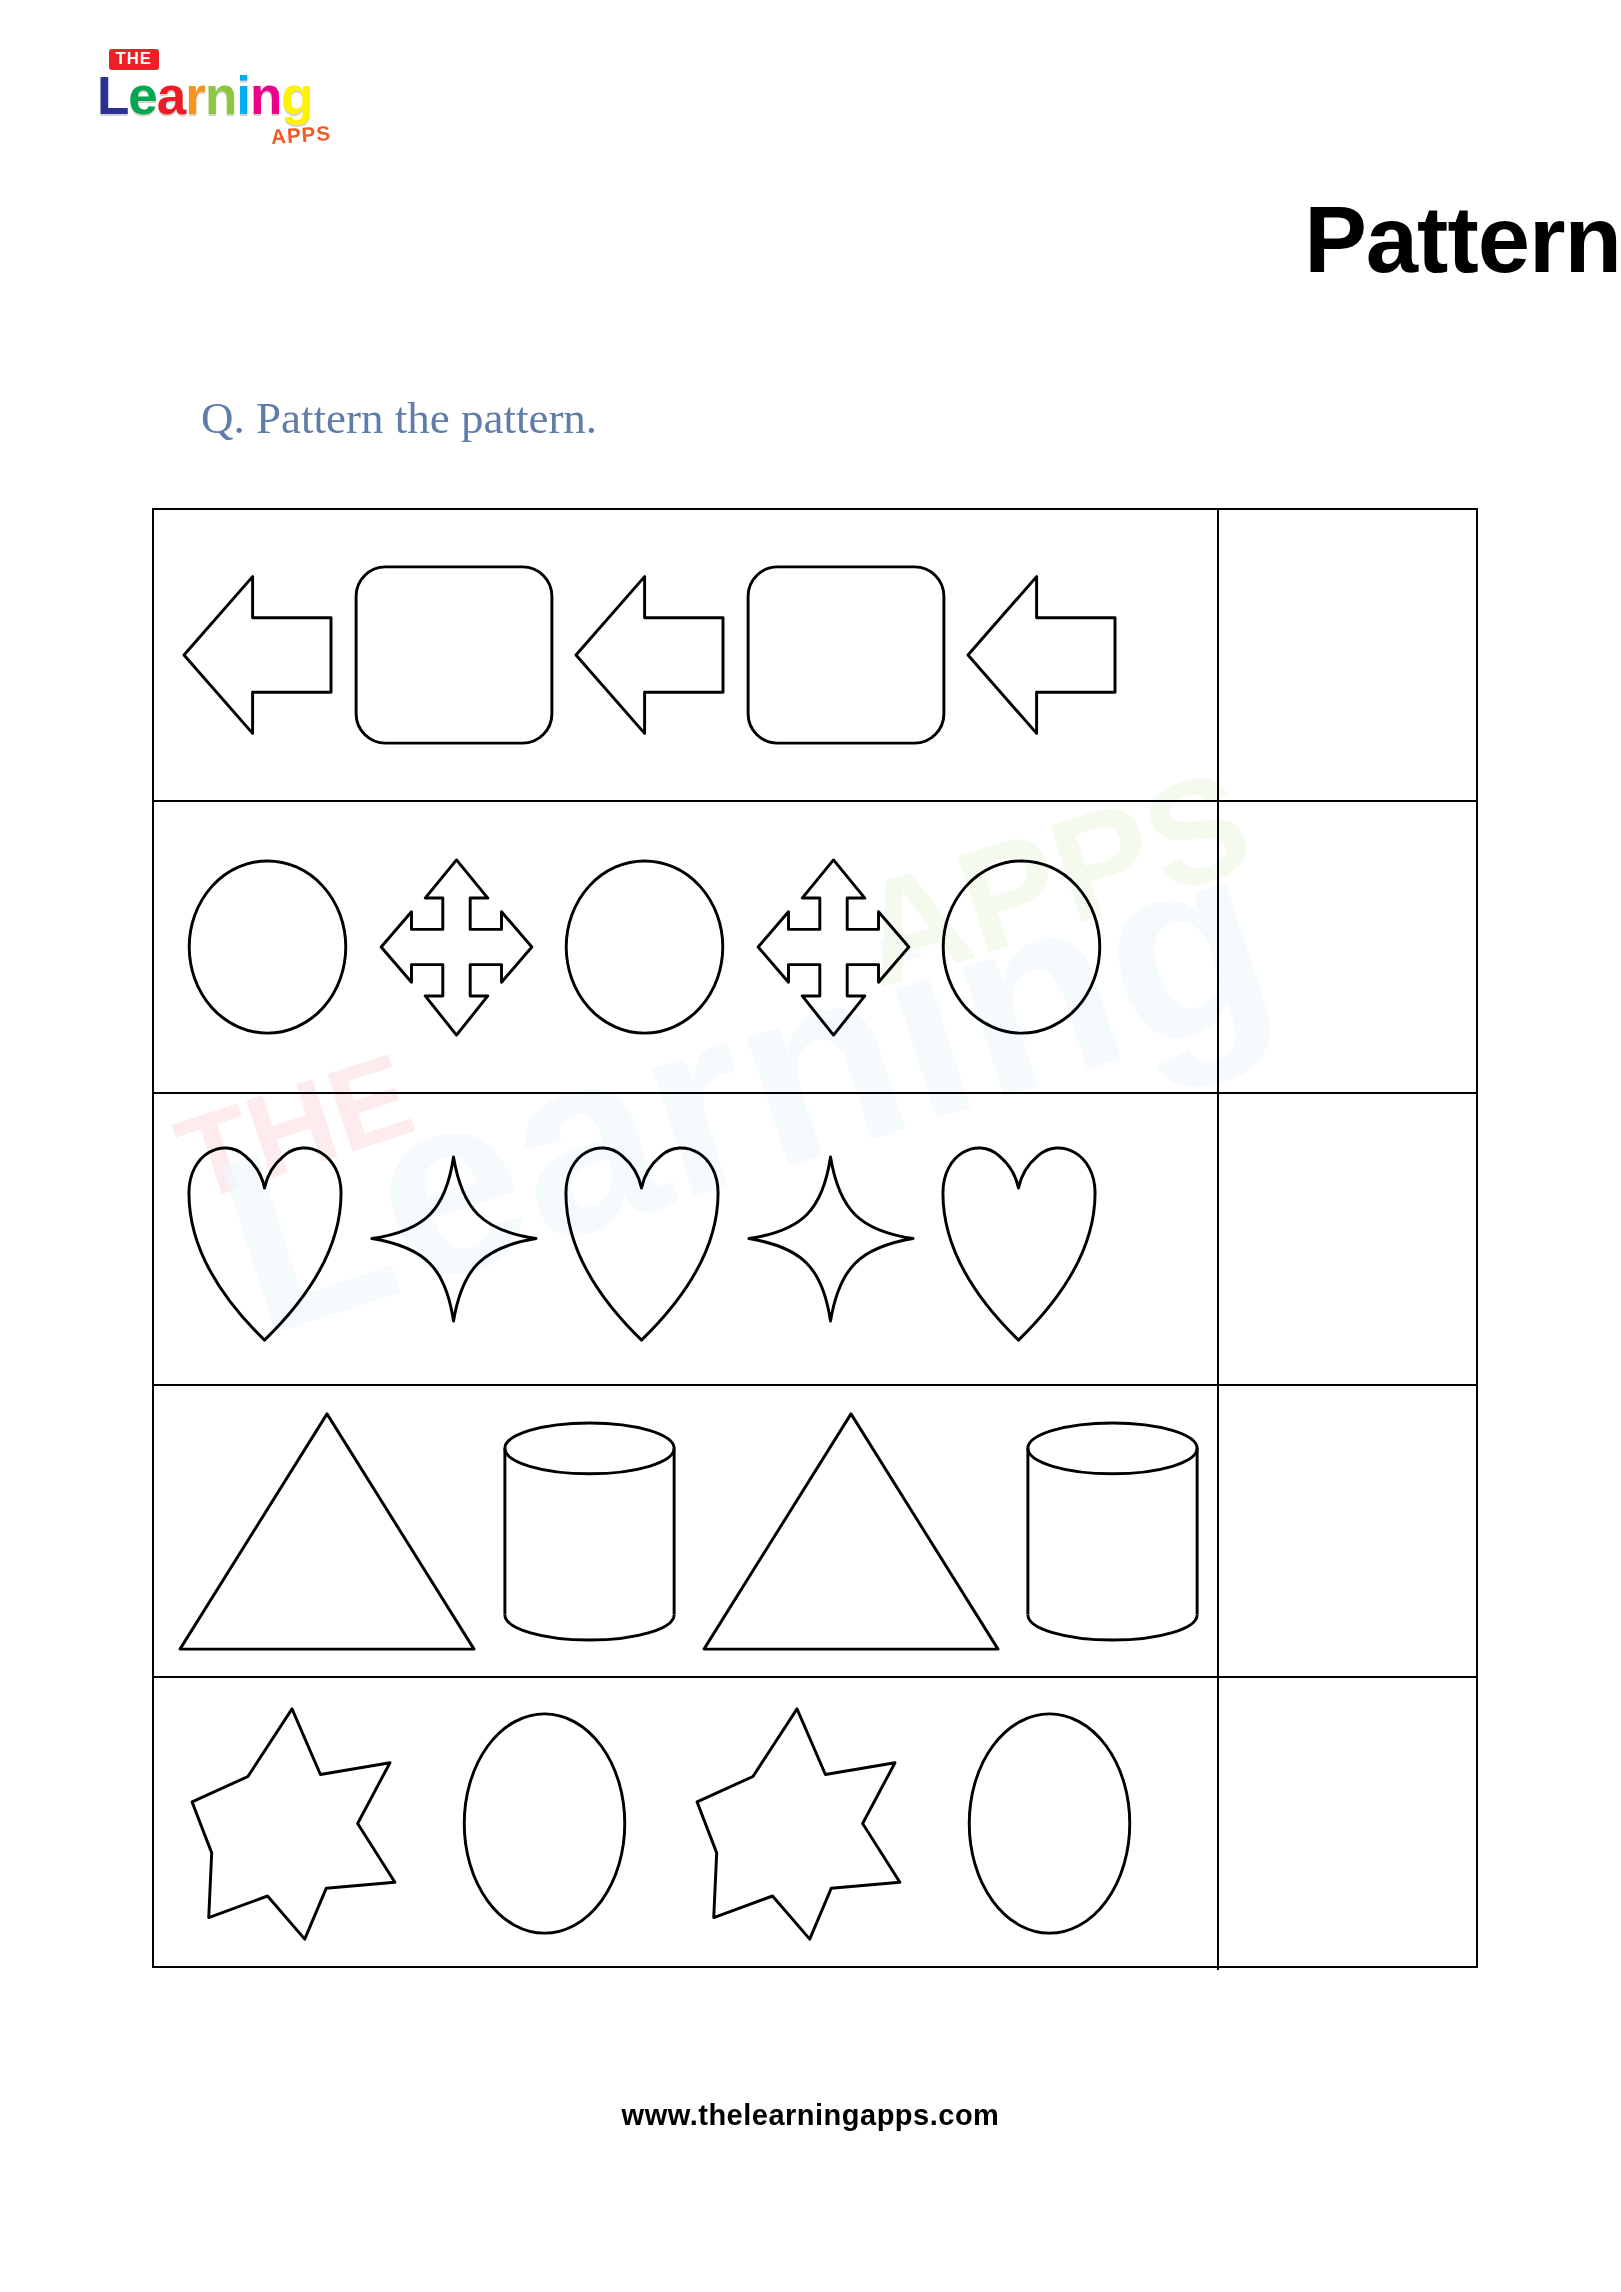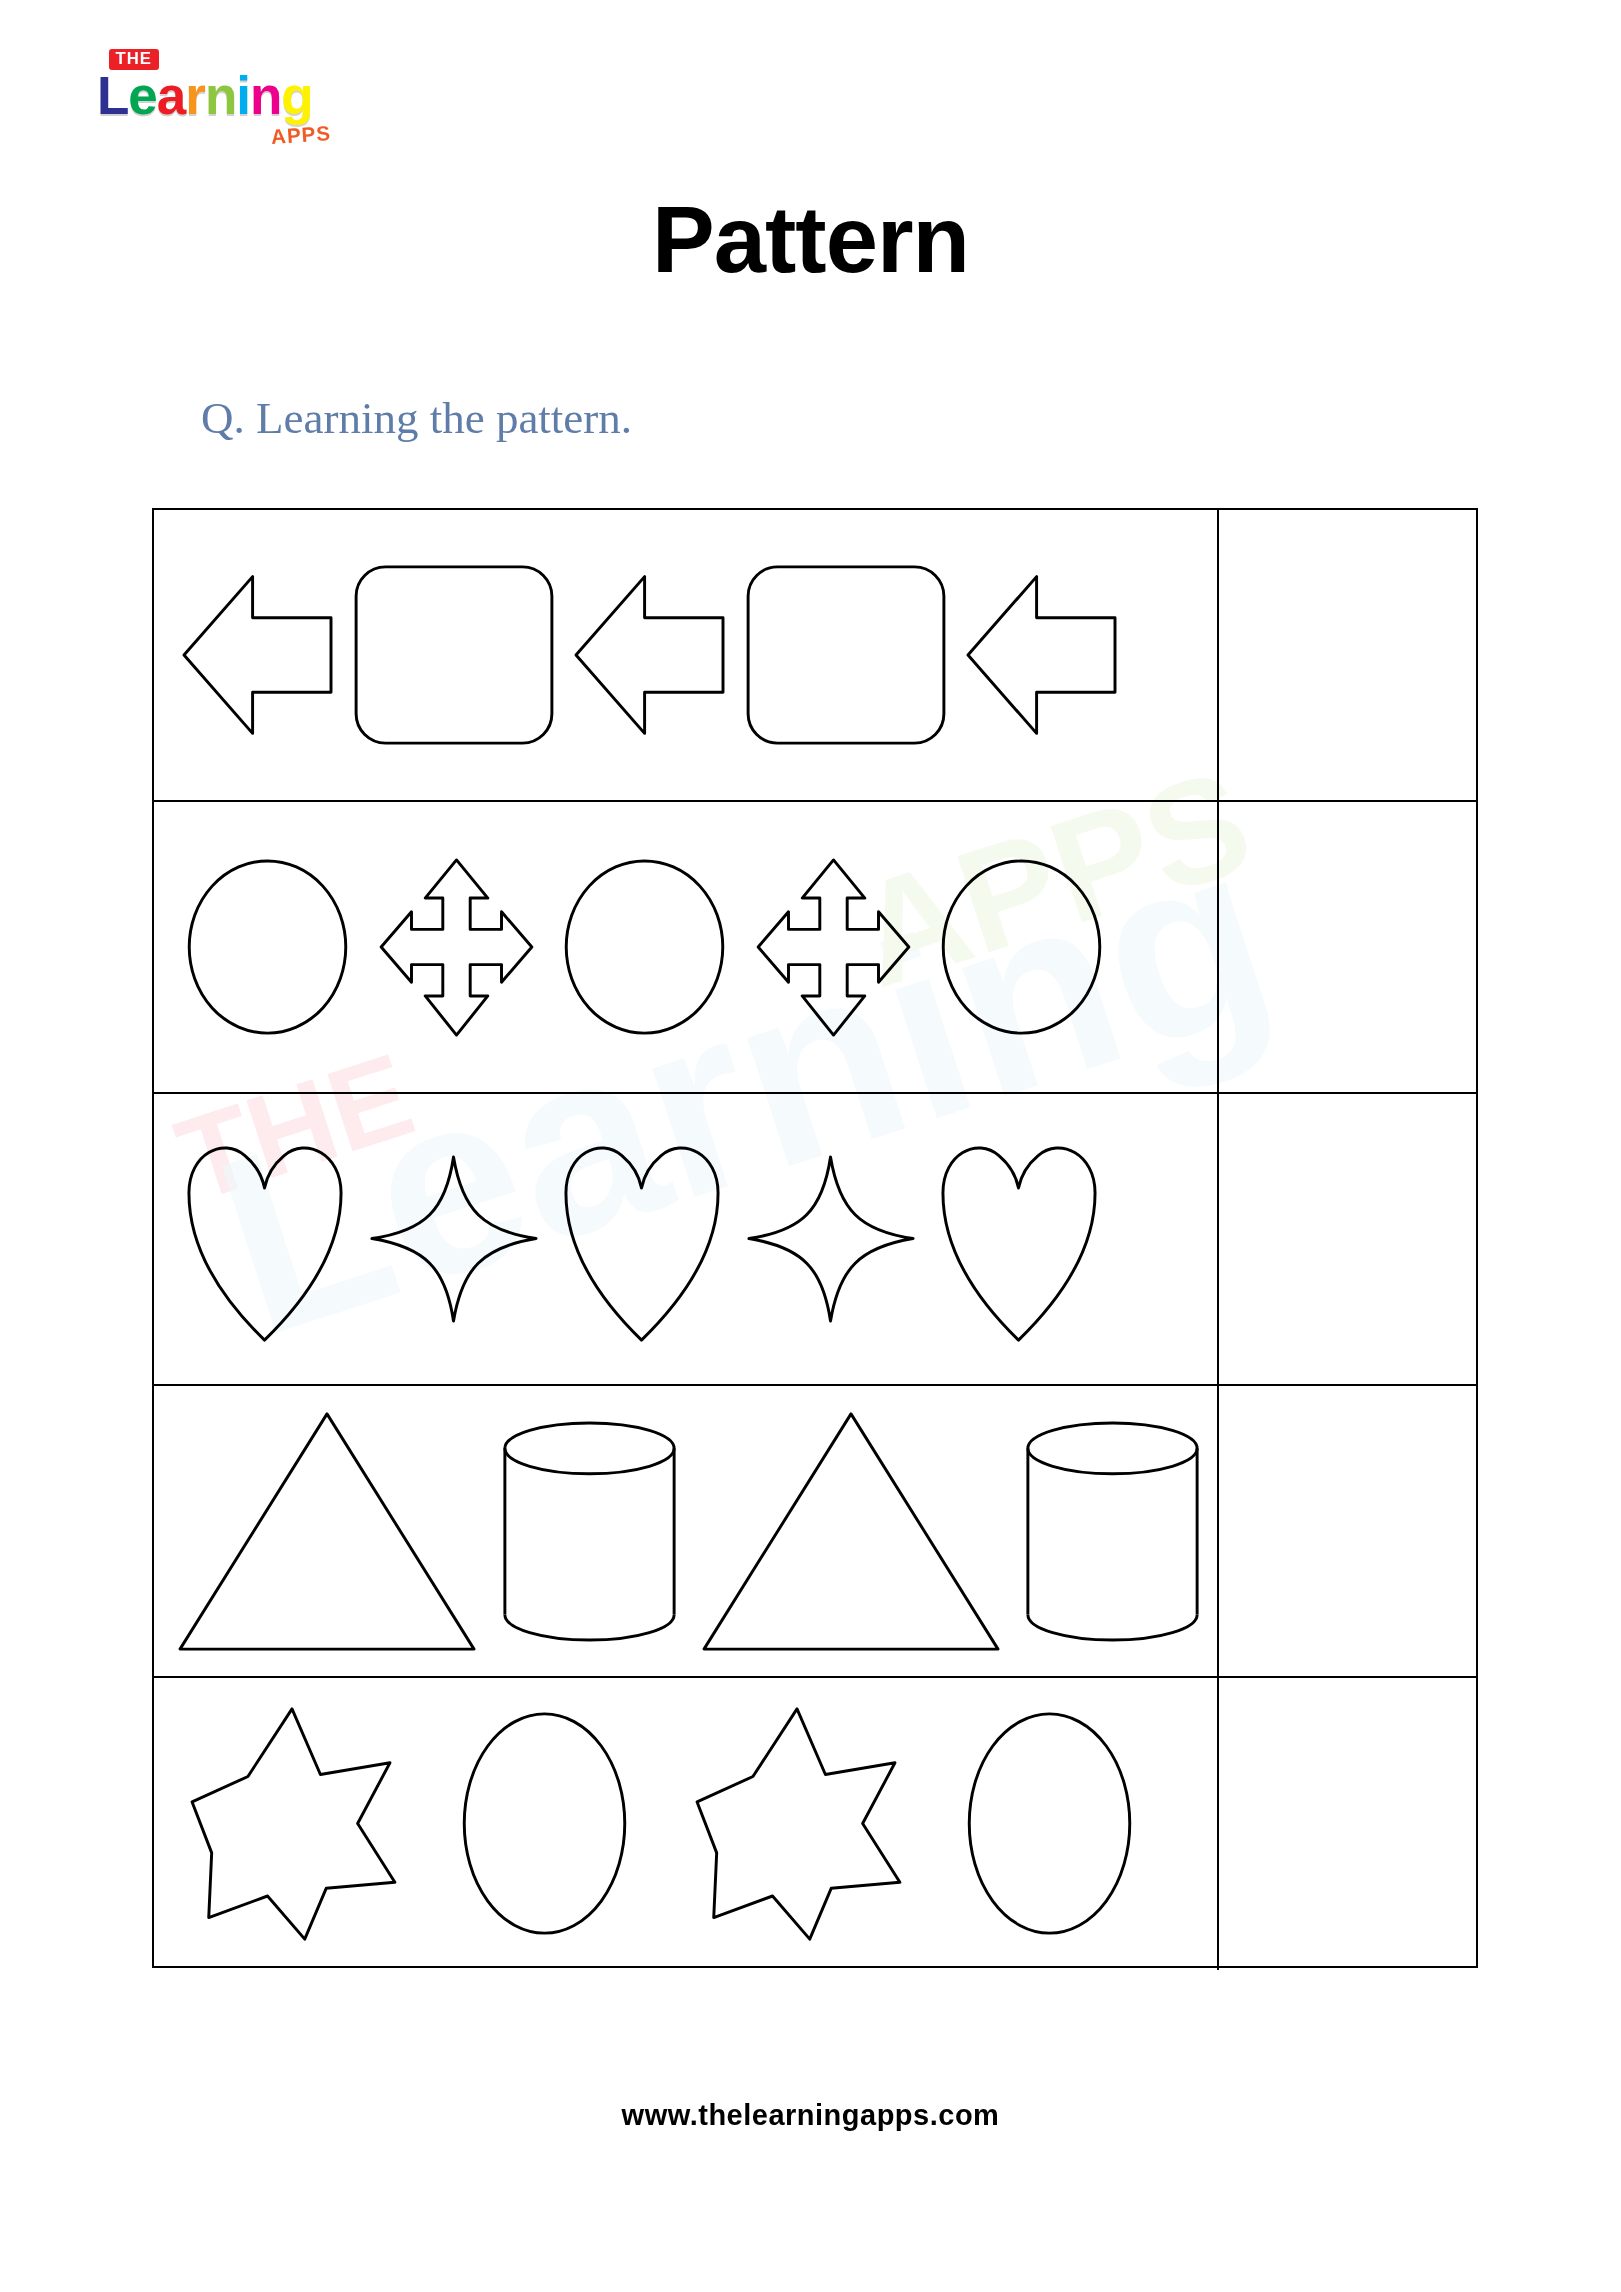--- a/index.html
+++ b/index.html
@@ -65,21 +65,21 @@
     letter-spacing: 1px;
     transform: rotate(-4deg);
   }
 
   
   .title {
     position: absolute;
     left: 0;
     top: 186px;
     width: 1621px;
-    text-align: center;
+    text-align: right;
     font-family: "Liberation Sans", sans-serif;
     font-weight: bold;
     font-size: 94px;
     letter-spacing: -1px;
     color: #000000;
   }
   .prompt {
     position: absolute;
     left: 201px;
     top: 392px;
@@ -168,21 +168,21 @@
 
 <div class="logo">
   <div class="logo-the">THE</div>
   <div class="logo-main">
     <span style="color:#2e3192">L</span><span style="color:#00a651">e</span><span style="color:#ed1c24">a</span><span style="color:#f7941e">r</span><span style="color:#8dc63f">n</span><span style="color:#00aeef">i</span><span style="color:#ec008c">n</span><span style="color:#fff200">g</span>
   </div>
   <div class="logo-apps">APPS</div>
 </div>
 
 <div class="title">Pattern</div>
-<div class="prompt">Q. Learning the pattern.</div>
+<div class="prompt">Q. Pattern the pattern.</div>
 
 <div class="watermark">
   <div class="wm-text" style="left:9.8px; top:245px; font-size:118px; color:#f9c0c8; transform:rotate(-18deg);">THE</div>
   <div class="wm-text" style="left:39px; top:127px; font-size:255px; color:#cfe5f5; transform:rotate(-18deg); opacity:0.7;">Learning</div>
   <div class="wm-text" style="left:686px; top:-19.6px; font-size:147px; color:#dff0c8; transform:rotate(-18deg);">APPS</div>
 </div>
 
 <div class="table">
 
   <div class="row">

